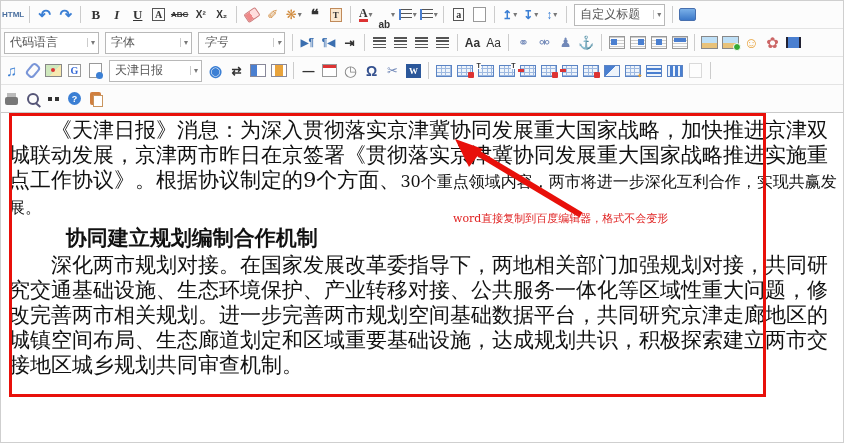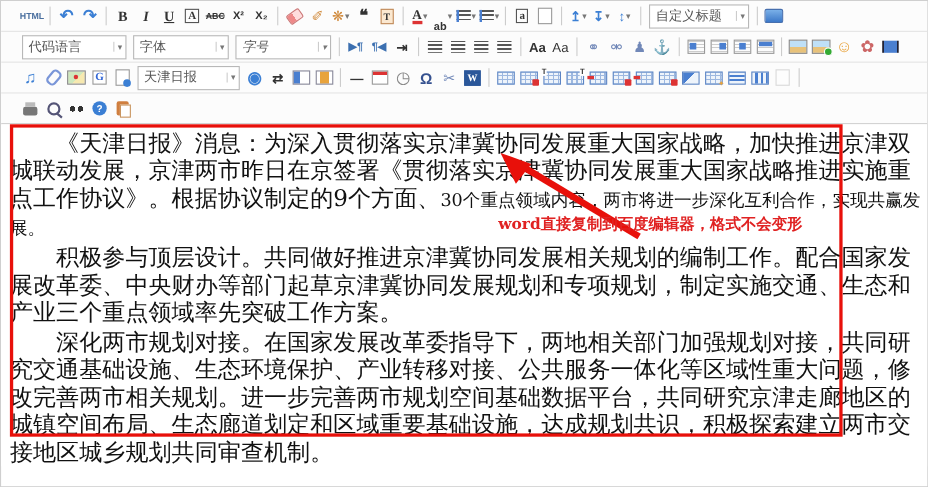--- a/index.html
+++ b/index.html
@@ -1,19 +1,19 @@
 <!DOCTYPE html>
 <html><head>
 <meta charset="utf-8">
 <style>
   html,body{margin:0;padding:0;background:#fff;font-family:"Liberation Sans",sans-serif;}
   .stage{position:relative;width:844px;height:443px;overflow:hidden;background:#fff;border:1px solid #cfcfcf;box-sizing:border-box;}
   
   .toolbar{background:#fcfcfc;}
-  .tb-row{display:flex;align-items:center;height:27px;padding:0 16px;border-bottom:1px solid #e4e4e4;white-space:nowrap;overflow:hidden;}
+  .tb-row{display:flex;align-items:center;height:27px;padding:0 0;border-bottom:1px solid #e4e4e4;white-space:nowrap;overflow:hidden;}
   .tb-row:last-child{border-bottom:1px solid #c9c9c9;}
   .tb-btn{display:inline-flex;align-items:center;justify-content:center;min-width:21px;height:22px;margin:0;padding:0 1px;border:none;background:transparent;border-radius:2px;cursor:pointer;font-family:"Liberation Sans",sans-serif;}
   .sep{display:inline-block;width:1px;height:17px;background:#ccc;margin:0 4px;}
   .tb-select{display:inline-flex;align-items:center;justify-content:space-between;height:20px;border:1px solid #b8b8b8;background:#fff;margin:0 3px;padding:0 0 0 5px;font-size:12px;color:#555;cursor:pointer;}
   .tb-select .lbl{overflow:hidden;}
   .tb-select .car{border-left:1px solid #ccc;padding:0 3px;margin-left:4px;font-size:8px;color:#777;}
   .car{font-size:8px;color:#777;margin-left:1px;}
   
   .g{font-size:12px;color:#444;line-height:1;}
   .g-html{font-size:8px;font-weight:bold;color:#4a6f9f;}
@@ -80,21 +80,21 @@
   .i-clipboard{width:11px;height:13px;background:#d07f3f;border-radius:2px;}
   .i-clipboard::after{content:"";position:absolute;left:3px;top:3px;width:8px;height:10px;background:#fff;border:1px solid #c9955f;}
   
   .content{position:relative;background:#fff;padding:3px 4px 0 8px;font-family:"DejaVu Serif","Liberation Serif",serif;font-size:21px;line-height:25px;color:#111;cursor:text;}
   .content p{margin:2px 0;text-indent:2em;}
   .content h3{margin:5px 0 3px 0;font-size:21px;text-indent:2.7em;font-weight:bold;}
   .small-run{font-size:16px;}
   
   .red-rect{position:absolute;left:8px;top:112px;width:751px;height:278px;border:3px solid #e8100a;pointer-events:none;z-index:5;}
   .arrow-svg{position:absolute;left:430px;top:126px;width:190px;height:105px;pointer-events:none;z-index:6;}
-  .anno-text{position:absolute;left:452px;top:193px;width:300px;font-family:"DejaVu Serif","Liberation Serif",serif;font-size:14px;line-height:20px;color:#e02222;z-index:7;pointer-events:none;font-weight:bold;}
+  .anno-text{position:absolute;left:452px;top:208px;width:300px;font-family:"DejaVu Serif","Liberation Serif",serif;font-size:11px;line-height:20px;color:#e02222;z-index:7;pointer-events:none;}
 </style>
 </head>
 <body>
 
 <div class="stage">
 
   <div class="toolbar">
       <div class="tb-row">
         <button class="tb-btn" title="html-source-button">
           <span class="g g-html">HTML</span>
@@ -385,21 +385,21 @@
           <span class="tbi i-help">?</span>
         </button>
         <button class="tb-btn" title="paste-icon">
           <span class="tbi i-clipboard"></span>
         </button>
       </div>
     </div>
 
   <div class="content">
     <p><span>《天津日报》消息：为深入贯彻落实京津冀协同发展重大国家战略，加快推进京津双城联动发展，京津两市昨日在京签署《贯彻落实京津冀协同发展重大国家战略推进实施重点工作协议》。根据协议制定的9个方面、</span><span class="small-run">30个重点领域内容，两市将进一步深化互利合作，实现共赢发展。</span></p>
-    <p>积极参与顶层设计。共同做好推进京津冀协同发展相关规划的编制工作。配合国家发展改革委、中央财办等部门起草京津冀协同发展规划和专项规划，制定实施交通、生态和产业三个重点领域率先突破工作方案。</p>
+    <h3>协同建立规划编制合作机制</h3>
     <p>深化两市规划对接。在国家发展改革委指导下，两地相关部门加强规划对接，共同研究交通基础设施、生态环境保护、产业转移对接、公共服务一体化等区域性重大问题，修改完善两市相关规划。进一步完善两市规划空间基础数据平台，共同研究京津走廊地区的城镇空间布局、生态廊道划定和区域重要基础设施，达成规划共识，积极探索建立两市交接地区城乡规划共同审查机制。</p>
   </div>
 
   <div class="red-rect"></div>
 
   <svg class="arrow-svg" viewBox="0 0 190 105" xmlns="http://www.w3.org/2000/svg">
     <line x1="150" y1="88" x2="40" y2="22" stroke="#e8100a" stroke-width="6"></line>
     <polygon points="24,12 52,22 38,40" fill="#e8100a"></polygon>
   </svg>
 

